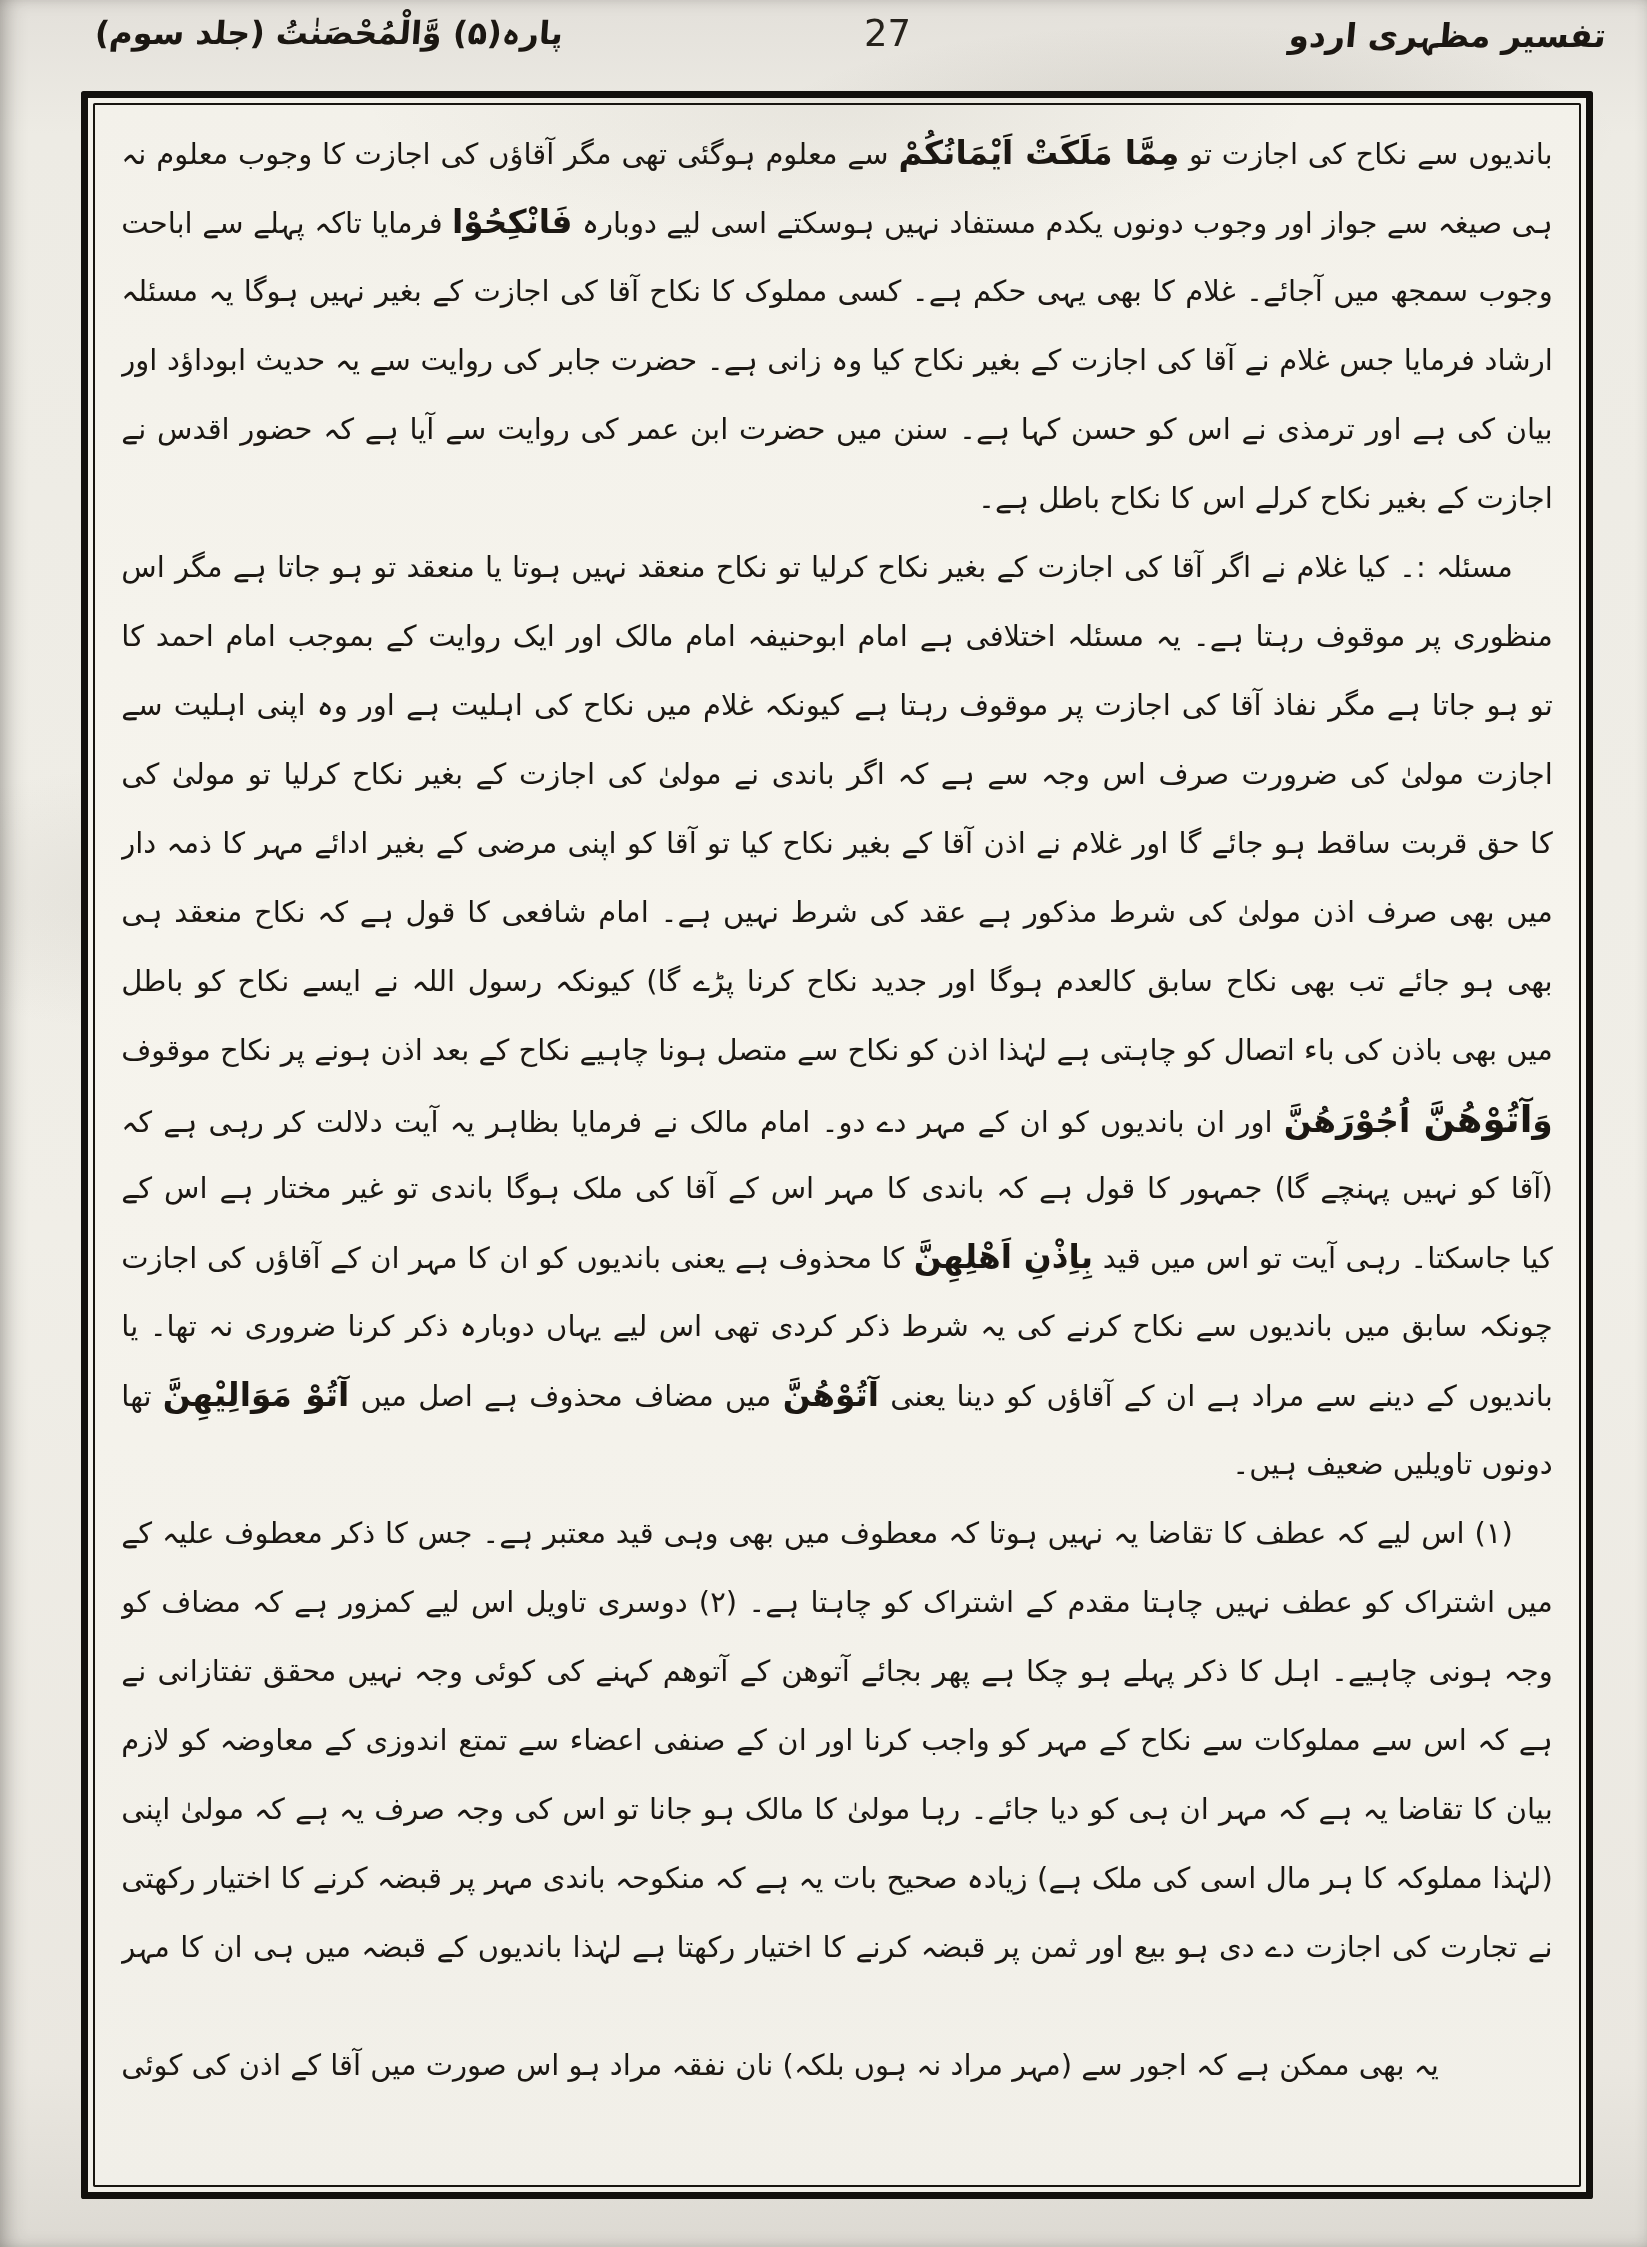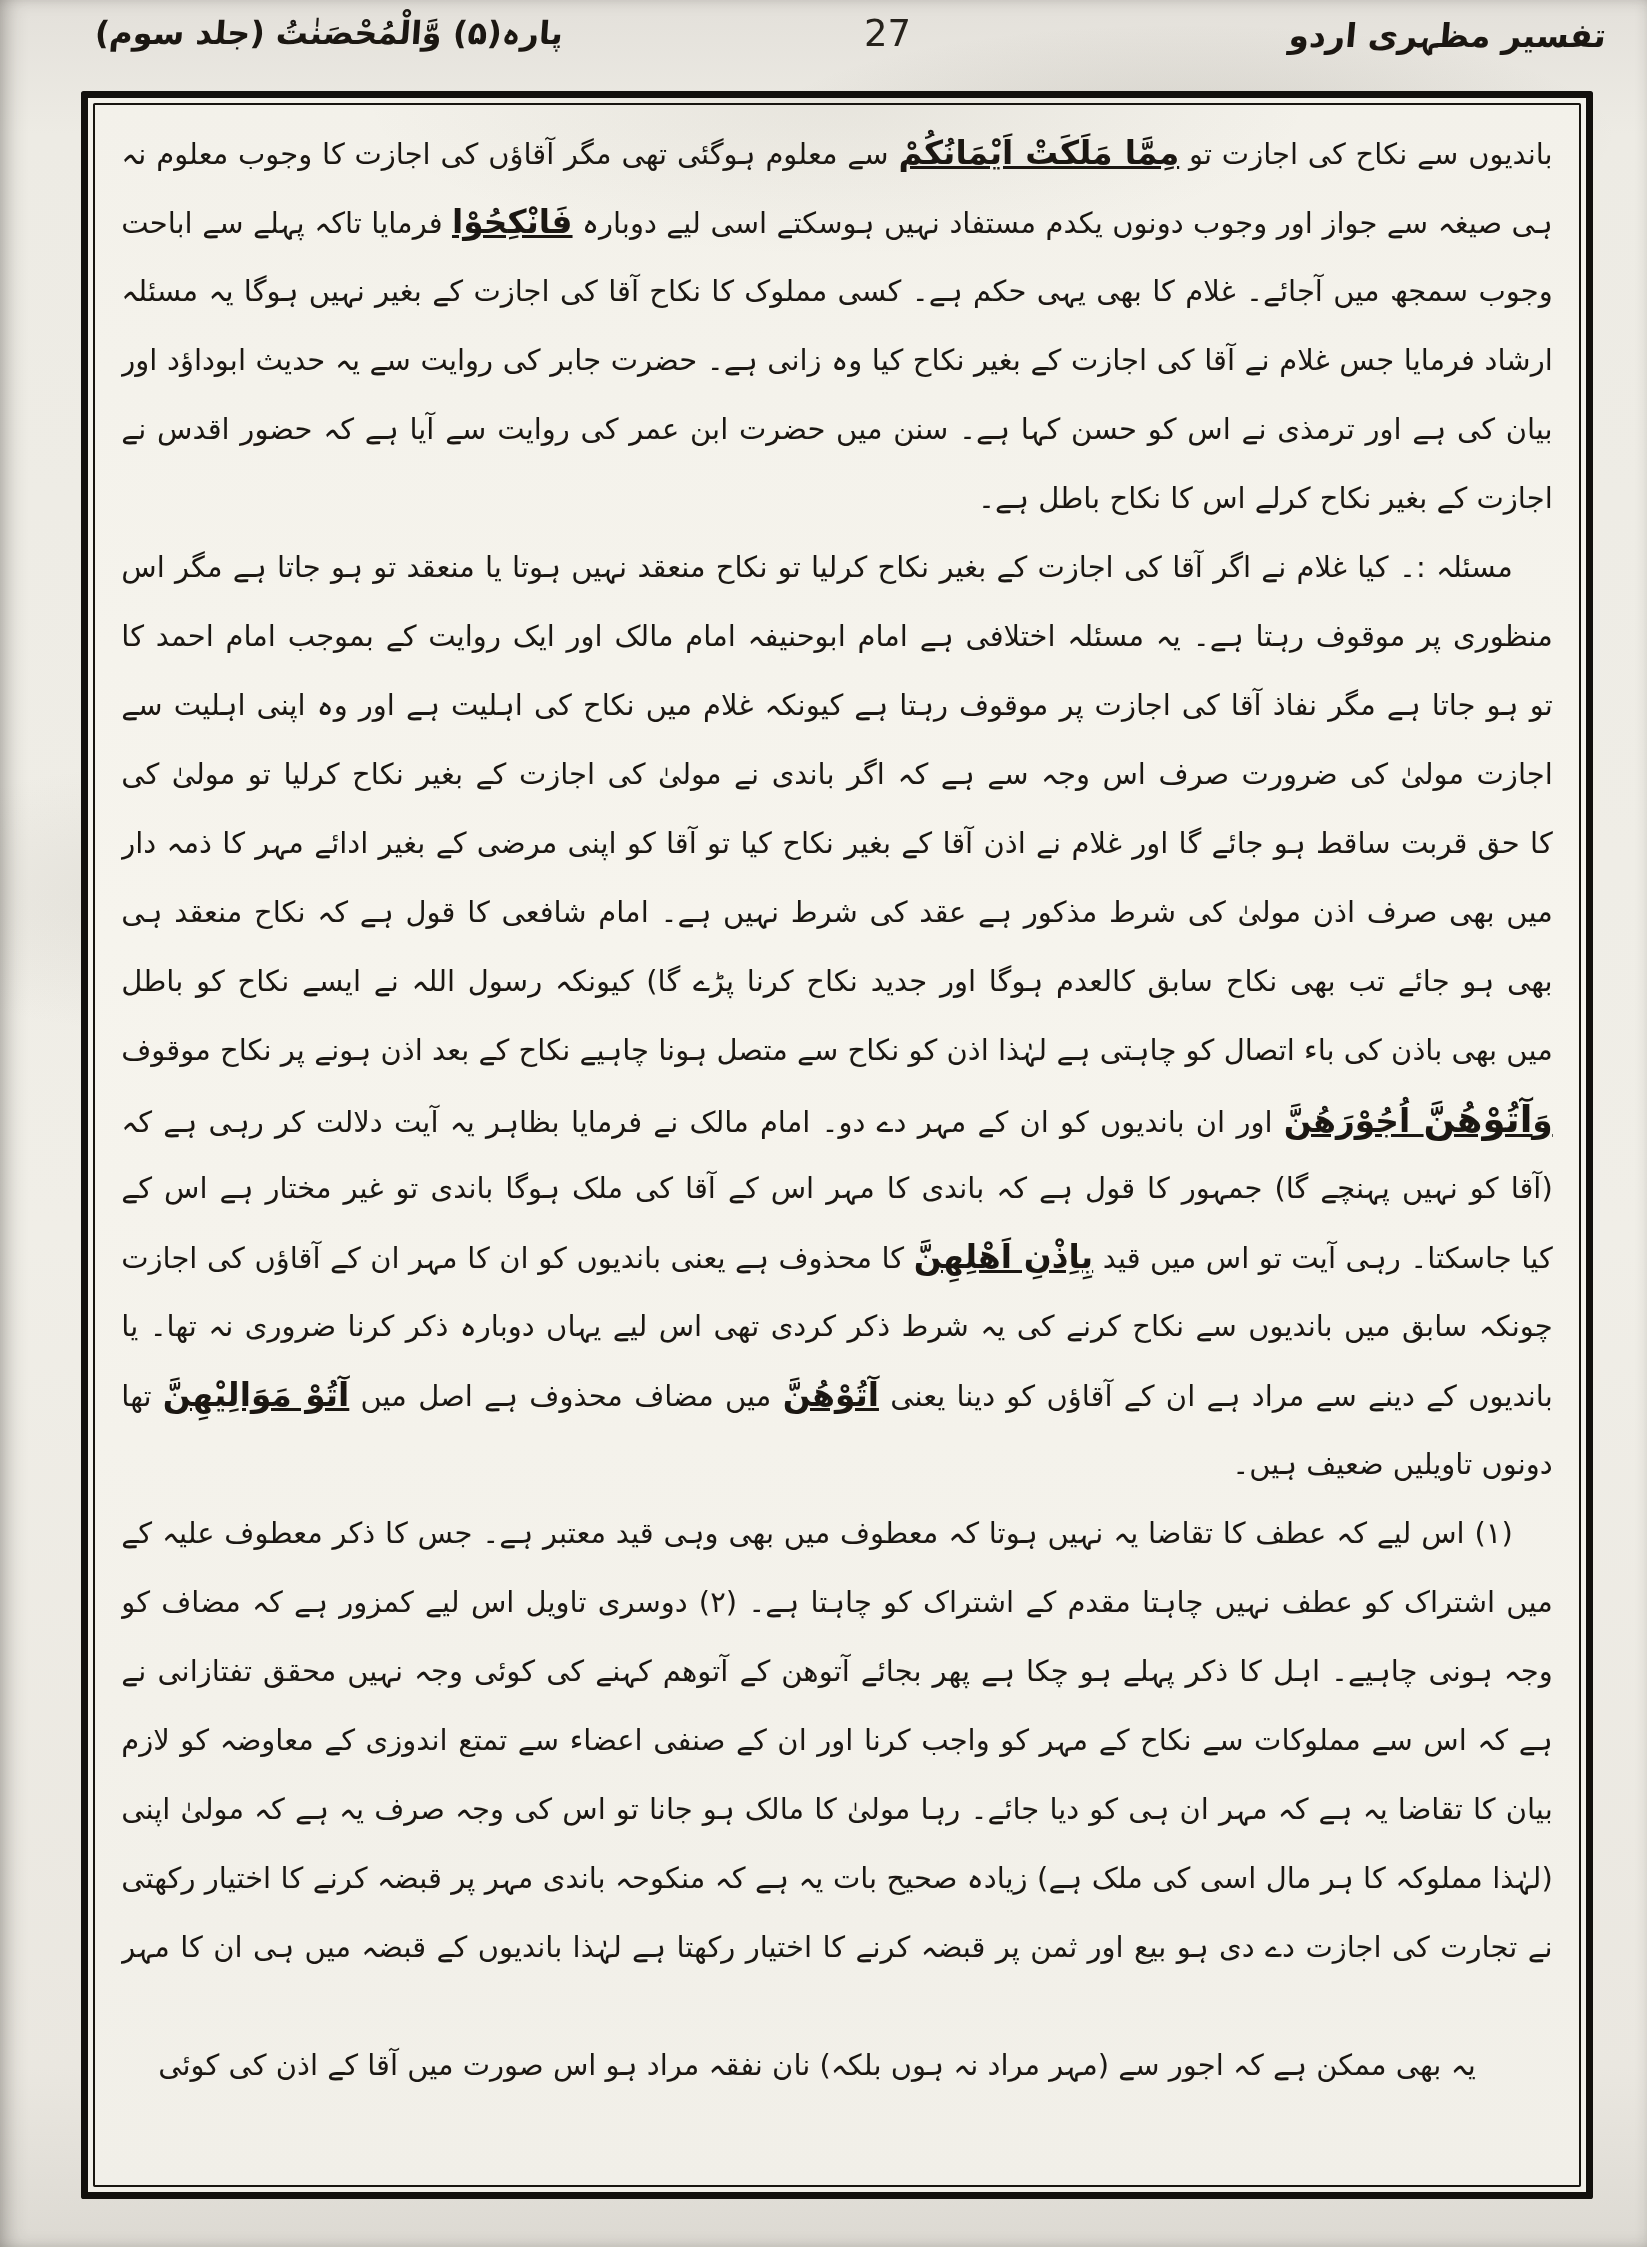--- a/index.html
+++ b/index.html
@@ -55,22 +55,22 @@
   .para.indent .line:first-child{text-indent:40px;}
   .para.para-last{margin-top:49px;}
   .line{
     height:69px;line-height:69px;
     font-size:29px;
     text-align:justify;
     text-align-last:justify;
     overflow:hidden;
     letter-spacing:0.2px;
   }
-  .line.para-end{text-align:center;text-align-last:right;}
-  .qr{font-weight:bold;font-size:1.13em;text-decoration:underline;}
+  .line.para-end{text-align:left;text-align-last:right;}
+  .qr{font-weight:bold;font-size:1.13em;}
 </style>
 </head>
 <body>
 
 <div class="page">
 
   <div class="header">
     <div class="header-left">پارہ(۵) وَّالْمُحْصَنٰتُ (جلد سوم)</div>
     <div class="page-number">27</div>
     <div class="header-right">تفسیر مظہری اردو</div>

